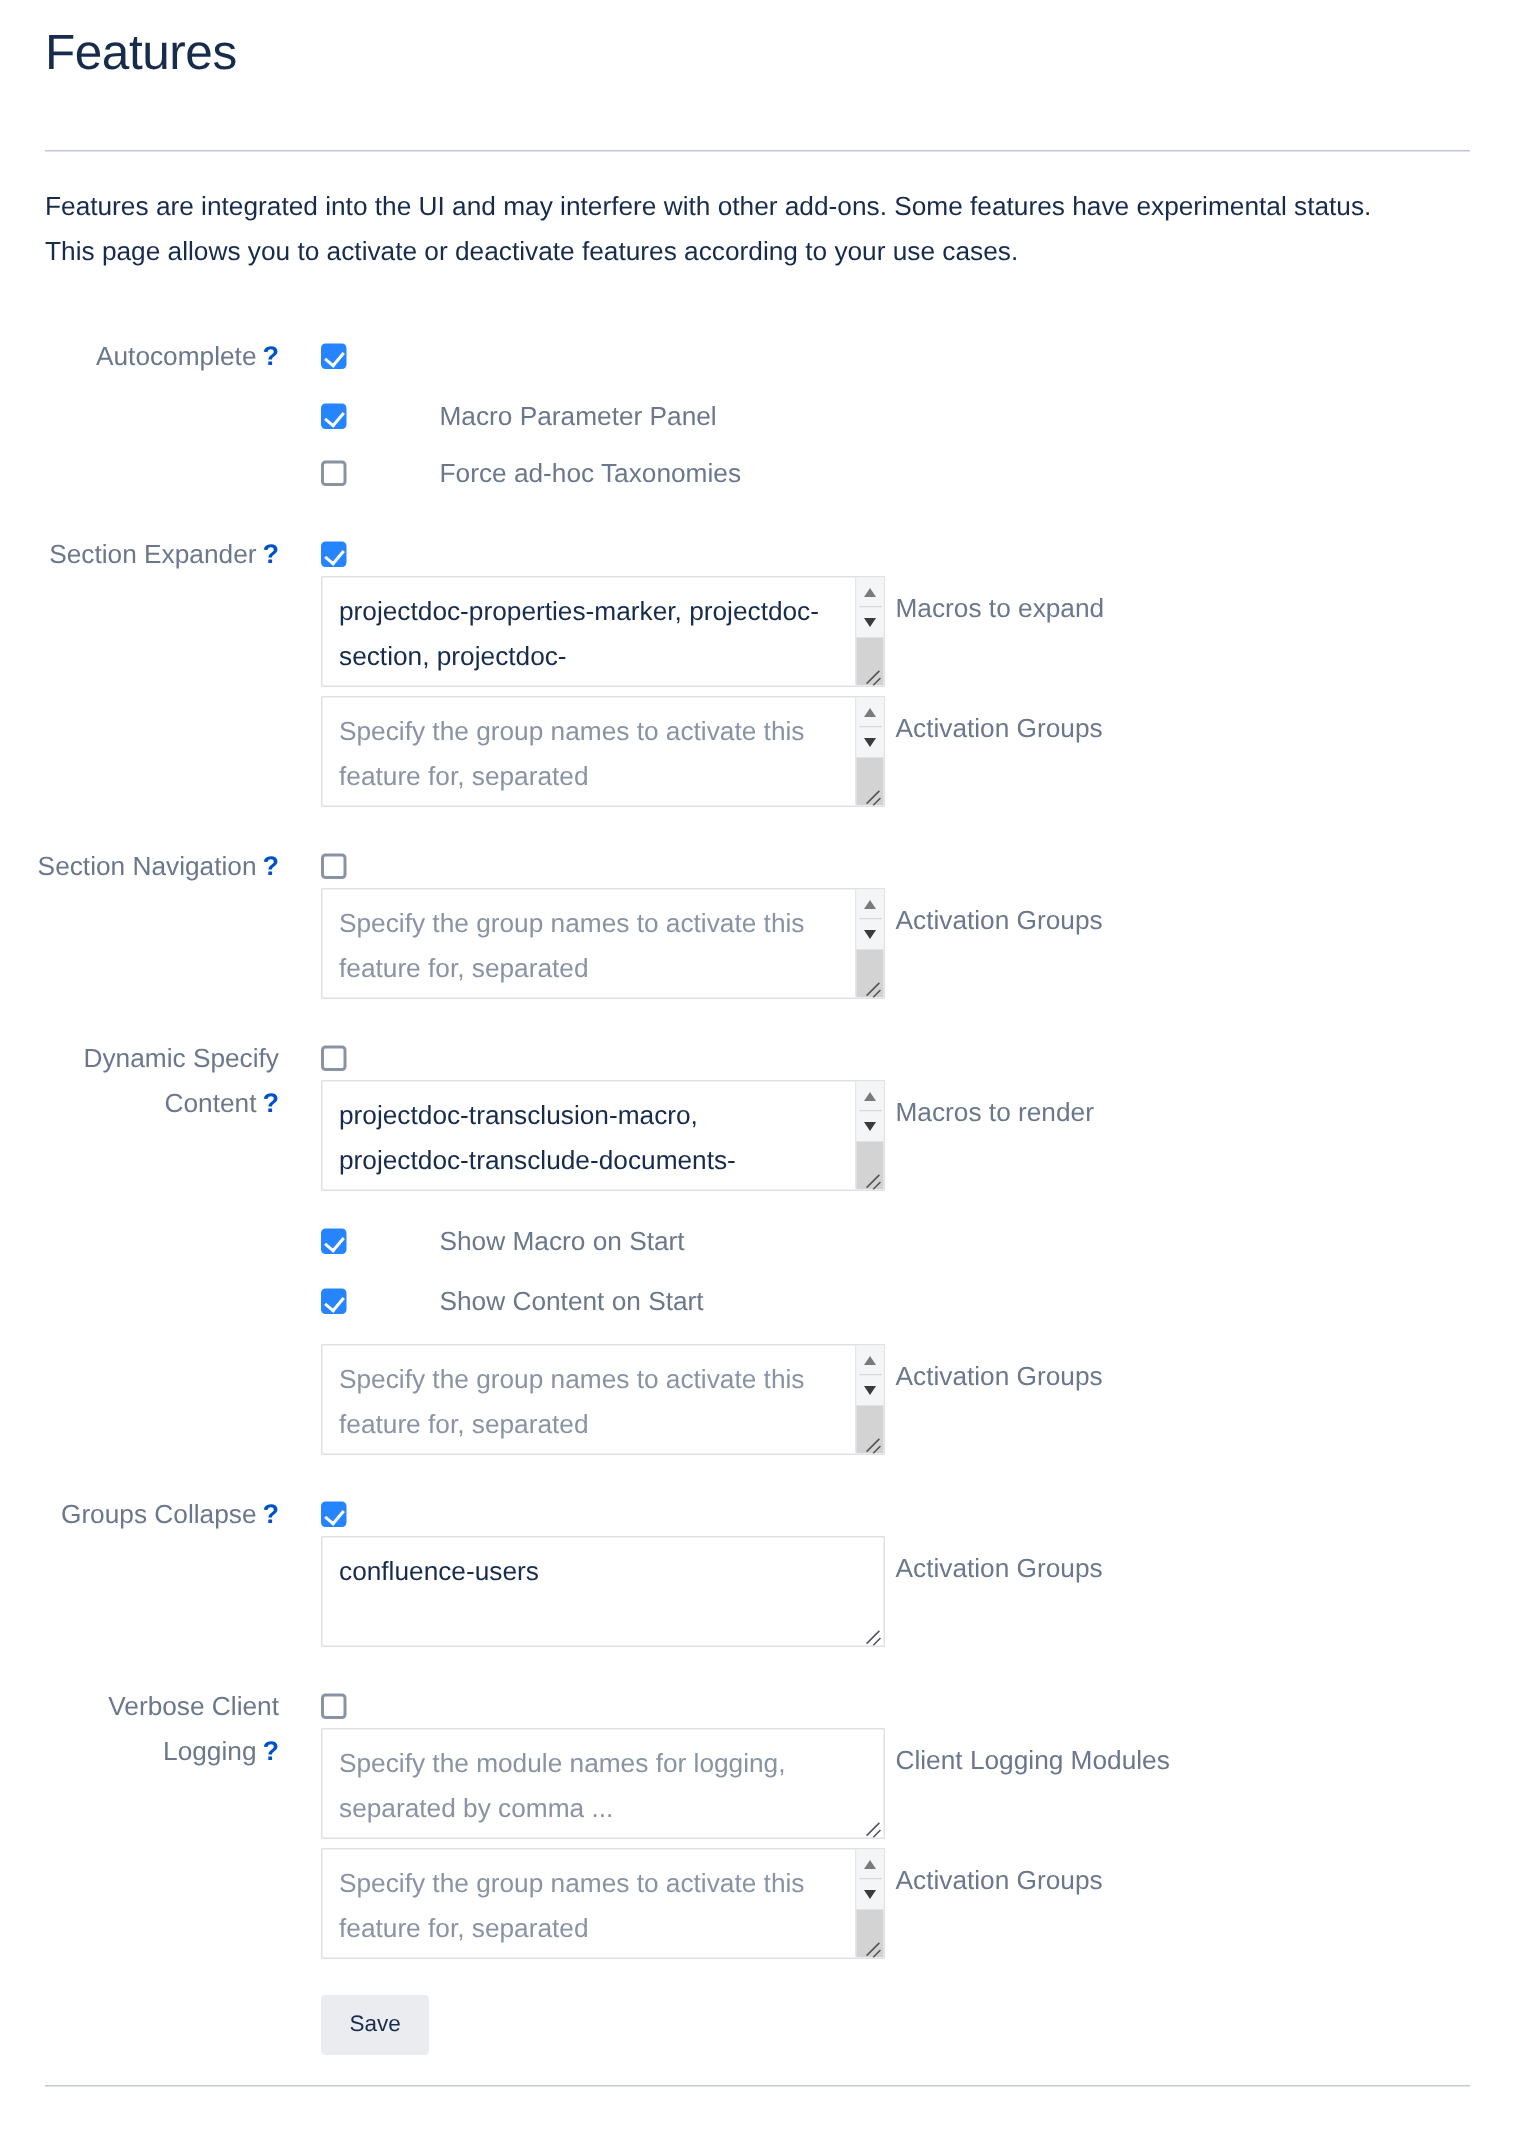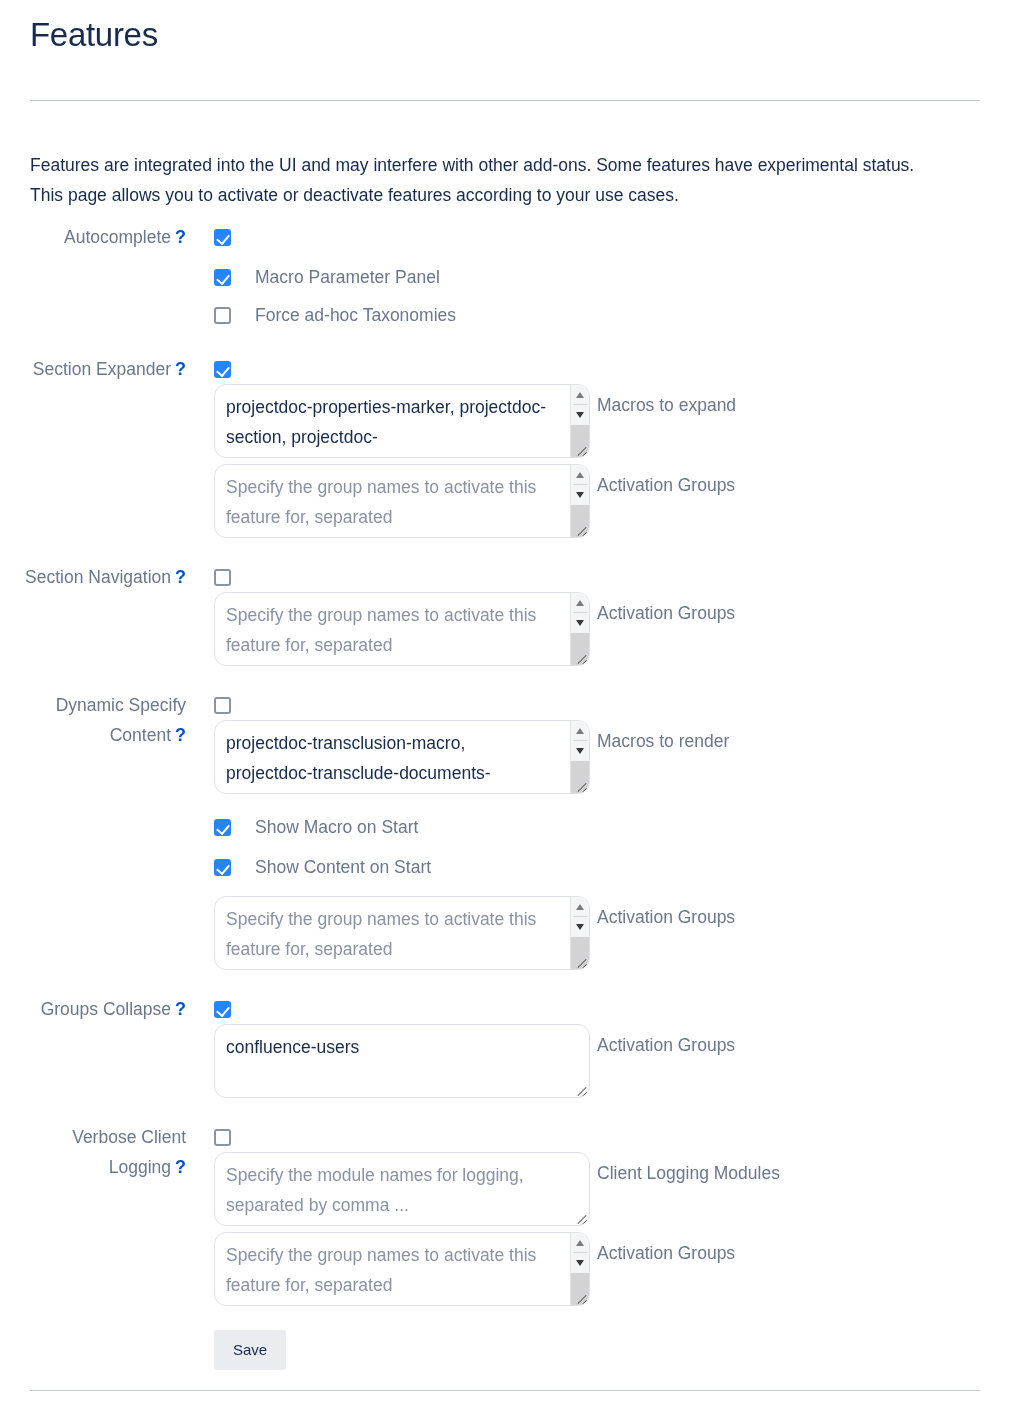--- a/index.html
+++ b/index.html
@@ -37,21 +37,20 @@
   .rule.bottom { top: 1390px; }
 
   .intro {
     position: absolute;
     left: 30px;
     top: 122px;
     width: 915px;
     font-size: 17.5px;
     line-height: 30px;
     color: #172B4D;
-    margin-top: 28px;
   }
 
   
   .form {
     position: absolute;
     left: 0;
     top: 222px;
     width: 1009px;
   }
   .frow {
@@ -117,35 +116,35 @@
     align-items: center;
     height: 30px;
   }
   .cb-line .cb-text {
     margin-left: 24px;
     font-size: 17.5px;
     color: #6B778C;
     line-height: 30px;
     white-space: nowrap;
   }
-  .cb-sub { margin-left: 0px; }
+  .cb-sub { margin-left: 0px; gap: 38px; }
 
   
   .ta-wrap {
     display: flex;
     align-items: flex-start;
   }
   .ta {
     position: relative;
     width: 376px;
     min-width: 376px;
     height: 74px;
     background: #ffffff;
     border: 1px solid #DFE1E6;
-    border-radius: 12px;
+    border-radius: 1px;
     overflow: hidden;
     cursor: text;
   }
   .ta-text {
     position: absolute;
     left: 11px;
     top: 7px;
     right: 34px;
     font-size: 17.5px;
     line-height: 30px;

